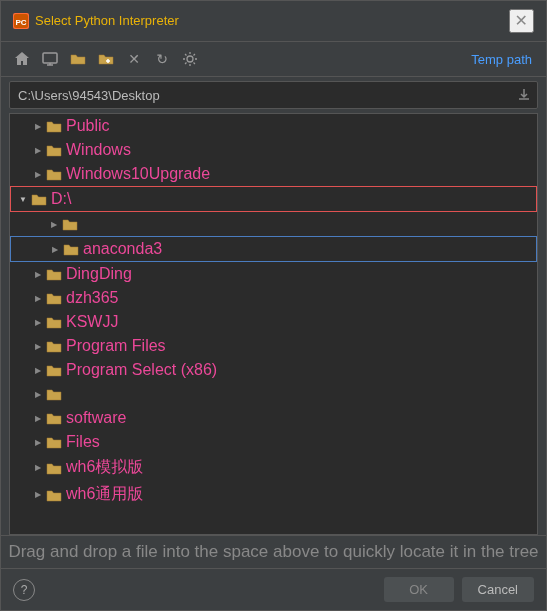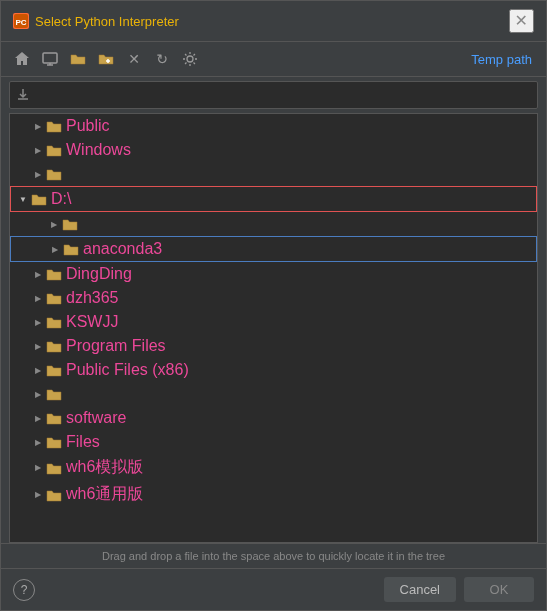--- a/index.html
+++ b/index.html
@@ -27,21 +27,21 @@
       padding: 8px 12px;
       display: flex;
       align-items: center;
       justify-content: space-between;
       border-bottom: 1px solid #555;
       min-height: 36px;
     }
 
     .title-bar-left {
       display: flex;
-      align-items: center;
+      align-items: flex-start;
       gap: 6px;
     }
 
     .title-icon {
       width: 16px;
       height: 16px;
       background: #ff6b35;
       border-radius: 2px;
       display: flex;
       align-items: center;
@@ -196,21 +196,21 @@
       font-size: 16px;
     }
 
     .indent-1 { padding-left: 20px; }
     .indent-2 { padding-left: 36px; }
 
     .status-bar {
       padding: 6px 4px;
       background: #3c3f41;
       border-top: 1px solid #555;
-      font-size: 11px;
+      font-size: 17px;
       color: #888;
       text-align: center;
     }
 
     .footer {
       display: flex;
       align-items: center;
       justify-content: flex-end;
       padding: 8px 12px;
       background: #3c3f41;
@@ -305,20 +305,21 @@
         <svg width="16" height="16" viewBox="0 0 16 16" fill="none" stroke="currentColor" stroke-width="1.3">
           <path d="M8 5a3 3 0 100 6 3 3 0 000-6z"></path>
           <path d="M8 1v2M8 13v2M1 8h2M13 8h2M3.05 3.05l1.41 1.41M11.54 11.54l1.41 1.41M3.05 12.95l1.41-1.41M11.54 4.46l1.41-1.41"></path>
         </svg>
       </button>
     </div>
     <button class="hide-path-btn">Temp path</button>
   </div>
 
   <div class="path-bar">
+    <input class="path-input" type="text" value="C:\Users\94543\Desktop" style="">
     <button class="path-download-btn">
       <svg width="14" height="14" viewBox="0 0 14 14" fill="none" stroke="currentColor" stroke-width="1.5">
         <path d="M7 1v8M4 6l3 3 3-3M2 11h10"></path>
       </svg>
     </button>
   </div>
 
   <div class="tree-container">
 
     <div class="tree-item indent-1">
@@ -341,20 +342,21 @@
       <span class="tree-label">Windows</span>
     </div>
 
     <div class="tree-item indent-1">
       <span class="tree-toggle">▶</span>
       <span class="folder-icon">
         <svg viewBox="0 0 16 14" fill="none">
             <path d="M1 3h5l1.5 2H15v8H1V3z" fill="#c8a24b" stroke="#a07830" stroke-width="0.5"></path>
           </svg>
       </span>
+      <span class="tree-label">Windows10Upgrade</span>
     </div>
 
     <div class="tree-item highlighted" style="padding-left:4px;">
       <span class="tree-toggle" style="color:#bbb;">▼</span>
       <span class="folder-icon">
         <svg viewBox="0 0 16 14" fill="none">
             <path d="M1 3h5l1.5 2H15v8H1V3z" fill="#c8a24b" stroke="#a07830" stroke-width="0.5"></path>
           </svg>
       </span>
       <span class="tree-label">D:\</span>
@@ -419,21 +421,21 @@
       <span class="tree-label">Program Files</span>
     </div>
 
     <div class="tree-item indent-1">
       <span class="tree-toggle">▶</span>
       <span class="folder-icon">
         <svg viewBox="0 0 16 14" fill="none">
             <path d="M1 3h5l1.5 2H15v8H1V3z" fill="#c8a24b" stroke="#a07830" stroke-width="0.5"></path>
           </svg>
       </span>
-      <span class="tree-label">Public Files (x86)</span>
+      <span class="tree-label">Program Select (x86)</span>
     </div>
 
     <div class="tree-item indent-1">
       <span class="tree-toggle">▶</span>
       <span class="folder-icon">
         <svg viewBox="0 0 16 14" fill="none">
             <path d="M1 3h5l1.5 2H15v8H1V3z" fill="#c8a24b" stroke="#a07830" stroke-width="0.5"></path>
           </svg>
       </span>
     </div>
@@ -481,17 +483,17 @@
   </div>
 
   <div class="status-bar">
     <span>Drag and drop a file into the space above to quickly locate it in the tree</span>
   </div>
 
   <div class="footer">
     <div class="footer-left">
       <button class="help-btn">?</button>
     </div>
+    <button class="dialog-btn btn-ok">OK</button>
     <button class="dialog-btn btn-cancel">Cancel</button>
-    <button class="dialog-btn btn-ok">OK</button>
   </div>
 
 </div>
 
 </body></html>

